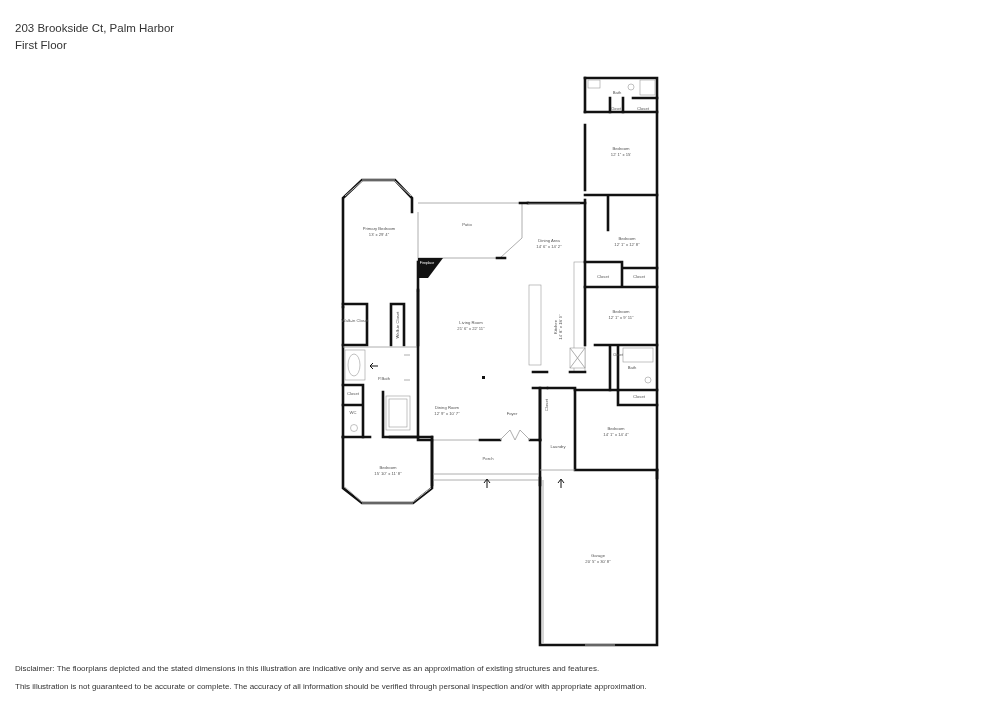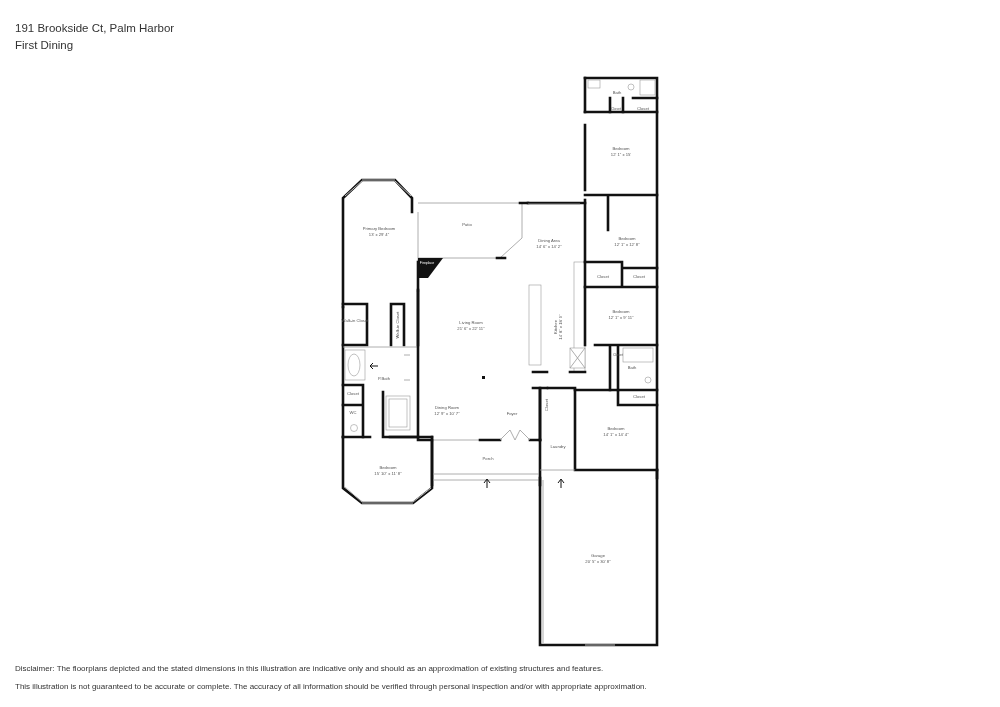--- a/index.html
+++ b/index.html
@@ -10,22 +10,22 @@
   .lbl{font-family:"Liberation Sans",sans-serif;font-size:4.2px;fill:#555;text-anchor:middle;}
   .wall{stroke:#111;stroke-width:2.6;fill:none;stroke-linecap:square;}
   .thin{stroke:#999;stroke-width:0.8;fill:none;}
   .win{stroke:#bbb;stroke-width:1;fill:none;}
   .fix{stroke:#999;stroke-width:0.6;fill:#fff;}
 </style>
 </head>
 <body>
 
 <div class="hdr">
-  <div>191 Brookside Ct, Palm Harbor</div>
-  <div>First Dining</div>
+  <div>203 Brookside Ct, Palm Harbor</div>
+  <div>First Floor</div>
 </div>
 
 <svg width="1000" height="707" viewBox="0 0 1000 707">
 
   <g>
     <path class="wall" d="M343,307 L343,198 L362,180 L395,180 L412,198 L412,212"></path>
     <path class="win" d="M345,196 L362,181 M362,180 L395,180 M395,181 L411,196"></path>
     <path class="thin" d="M418,212 L418,262"></path>
     <path class="wall" d="M418,262 L418,290"></path>
     <path class="wall" d="M343,307 L343,437"></path>
@@ -149,14 +149,14 @@
     <text class="lbl" x="616" y="430">Bedroom</text>
     <text class="lbl" x="616" y="436">14' 1" x 14' 4"</text>
     <text class="lbl" x="388" y="469">Bedroom</text>
     <text class="lbl" x="388" y="475">15' 10" x 11' 8"</text>
     <text class="lbl" x="488" y="460">Porch</text>
     <text class="lbl" x="598" y="557">Garage</text>
     <text class="lbl" x="598" y="563">20' 5" x 30' 8"</text>
   </g>
 </svg>
 
-<div class="disc" style="top:664px">Disclaimer: The floorplans depicted and the stated dimensions in this illustration are indicative only and should as an approximation of existing structures and features.</div>
+<div class="disc" style="top:664px">Disclaimer: The floorplans depicted and the stated dimensions in this illustration are indicative only and serve as an approximation of existing structures and features.</div>
 <div class="disc" style="top:682px">This illustration is not guaranteed to be accurate or complete. The accuracy of all information should be verified through personal inspection and/or with appropriate approximation.</div>
 
 </body></html>

